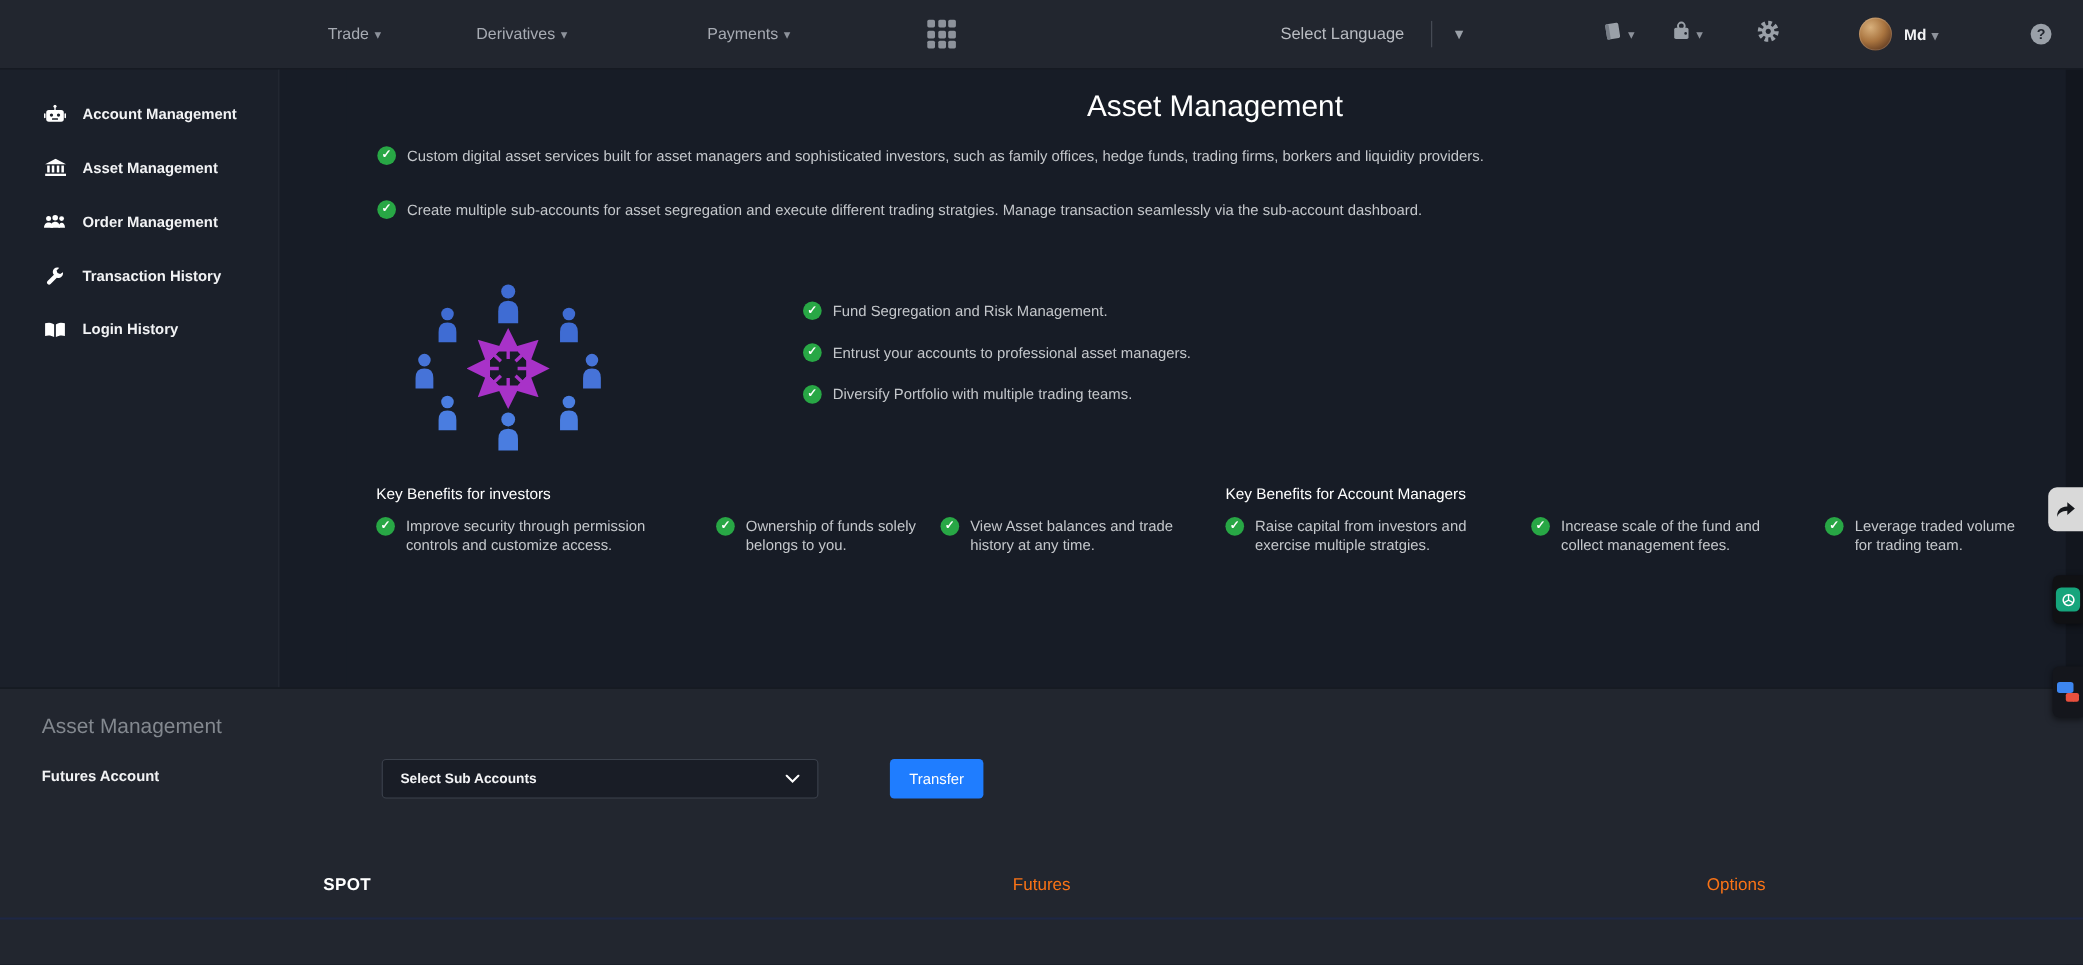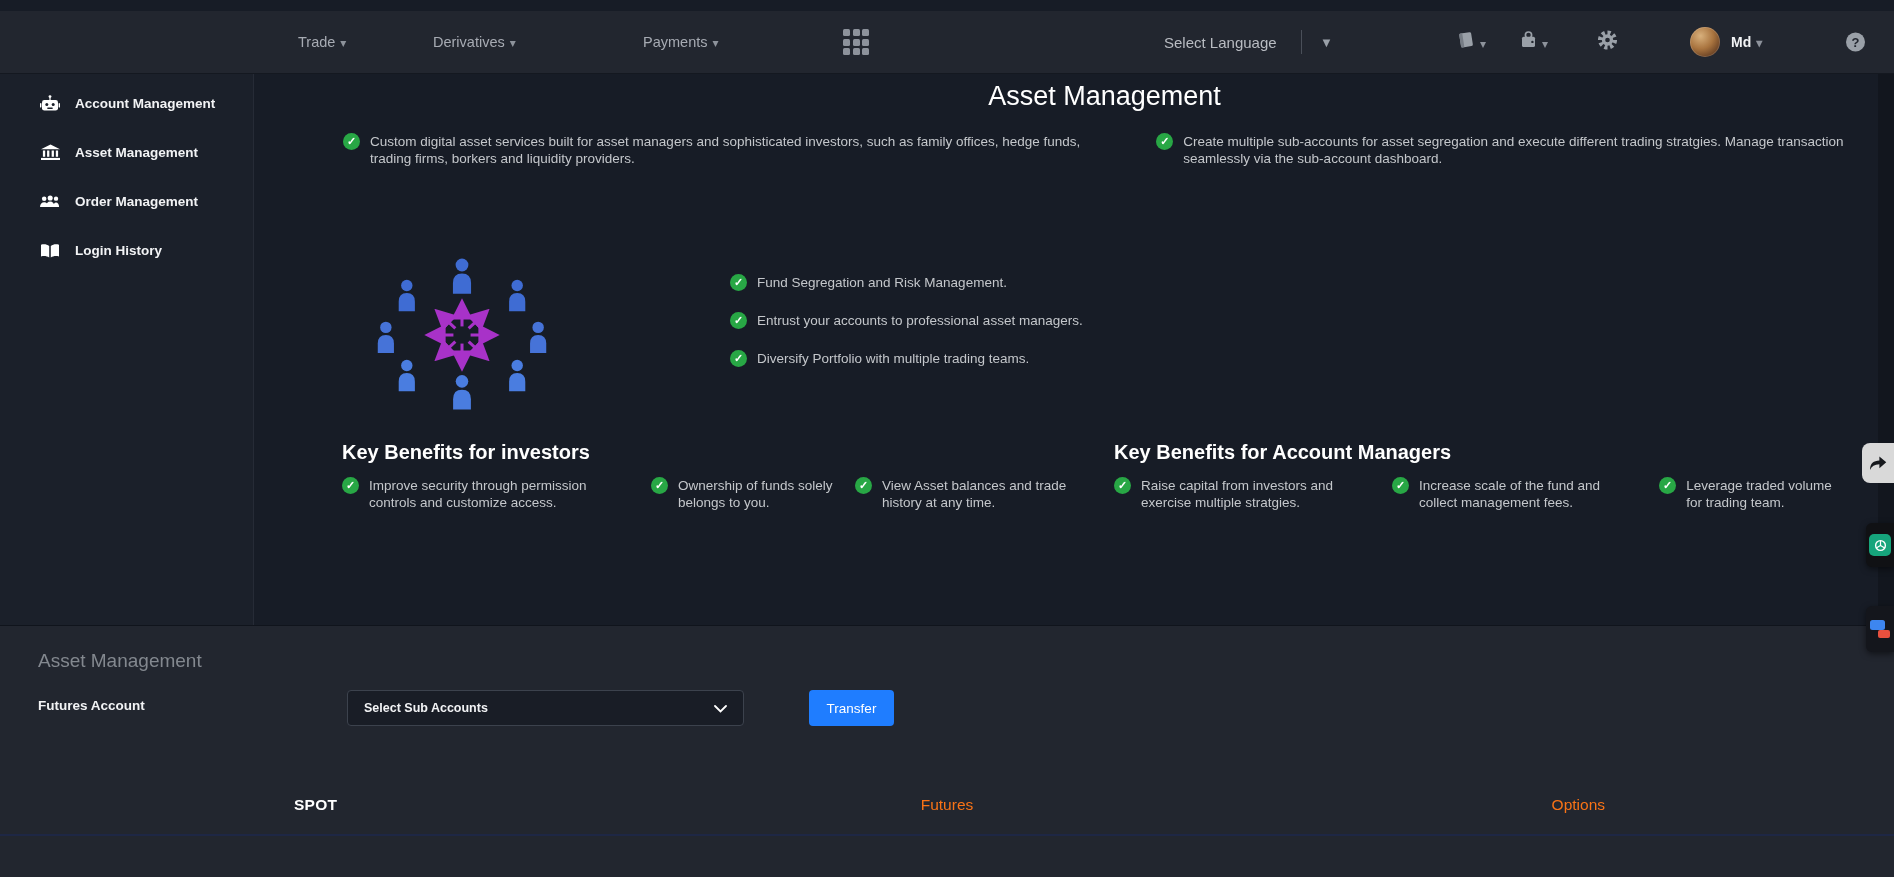--- a/index.html
+++ b/index.html
@@ -9,21 +9,20 @@
     background:#171c26;
     color:#fff;
     position:relative;
   }
 
   
   .topbar {
     position:absolute; top:0; left:0; width:1894px; height:63px;
     background:#22262f; z-index:20;
     border-bottom:1px solid #141820;
-    margin-top:11px;
   }
   .topbar > * { position:absolute; top:50%; transform:translateY(-50%); }
   .nav-item {
     color:#a7abb3; font-size:14.5px; font-weight:500; cursor:pointer;
     display:flex; align-items:center; gap:5px; white-space:nowrap;
   }
   .nav-trade { left:298px; } .nav-derivatives { left:433px; } .nav-payments { left:643px; }
   .caret::after { content:"▾"; color:#8d929b; font-size:12px; }
   .apps-grid {
     left:843px; display:grid; grid-template-columns:repeat(3,7px);
@@ -75,27 +74,27 @@
     text-align:center; font-size:27px; font-weight:500; color:#fff;
   }
   .bullet { display:flex; align-items:flex-start; gap:10px; }
   .check {
     flex:0 0 auto; width:17px; height:17px; border-radius:50%;
     background:#28a745; display:flex; align-items:center; justify-content:center;
   }
   .check::after { content:"✓"; color:#fff; font-size:11px; font-weight:700; line-height:1; }
   .bullet-text { color:#c4c7cb; font-size:13.5px; line-height:17px; }
 
-  .intro { position:absolute; left:28px; top:70px; display:flex; flex-direction:row; gap:32px; }
+  .intro { position:absolute; left:28px; top:70px; display:flex; flex-direction:column; gap:32px; }
   .features { position:absolute; left:415px; top:211px; display:flex; flex-direction:column; gap:21px; }
   .illustration { position:absolute; left:41px; top:193px; width:212px; height:158px; }
 
   .benefits { position:absolute; top:378px; width:730px; }
   .benefits-left { left:27px; } .benefits-right { left:799px; }
-  .benefits h2 { font-size:20px; font-weight:700; color:#fff; margin-bottom:13px; }
+  .benefits h2 { font-size:14px; font-weight:400; color:#fff; margin-bottom:13px; }
   .benefits .blist { display:flex; flex-direction:row; gap:21px; }
 
   .scroll-strip {
     position:absolute; top:63px; right:0; width:16px; height:814px;
     background:#12161e; z-index:6;
   }
 
   
   .panel {
     position:absolute; top:625px; left:0; width:1894px; height:252px;
@@ -255,20 +254,28 @@
       <svg width="22" height="15" viewBox="0 0 22 15">
         <circle cx="4.6" cy="4.4" r="2.5" fill="#fff"></circle>
         <path d="M0 13.6 c0-3.4 2.1-5.3 4.6-5.3 s4.6 1.9 4.6 5.3 z" fill="#fff"></path>
         <circle cx="11.2" cy="3.6" r="2.8" fill="#fff"></circle>
         <path d="M6.4 13.6 c0-3.9 2.2-6 4.8-6 s4.8 2.1 4.8 6 z" fill="#fff"></path>
         <circle cx="17.6" cy="4.4" r="2.4" fill="#fff"></circle>
         <path d="M14.4 13.6 c0-3 1.6-5 3.2-5 1.9 0 3.4 2 3.4 5 z" fill="#fff"></path>
       </svg>
     </span>
     <span class="lbl">Order Management</span>
+  </div>
+  <div class="side-item">
+    <span class="ic">
+      <svg width="16" height="16" viewBox="0 0 16 16">
+        <path d="M15.2 4.6 a4.2 4.2 0 0 1 -5.5 4.9 L4 15.2 a1.9 1.9 0 0 1 -2.7 -2.7 L7 6.8 A4.2 4.2 0 0 1 11.9 0.3 L9.4 2.8 l0.9 2.4 2.4 0.9 z" fill="#fff"></path>
+      </svg>
+    </span>
+    <span class="lbl">Transaction History</span>
   </div>
   <div class="side-item">
     <span class="ic">
       <svg width="20" height="14" viewBox="0 0 20 14">
         <path d="M1 0.8 C4 -0.2 7 0.4 9.2 1.9 V13.4 C7 12 4 11.4 1 12.4 Z" fill="#fff"></path>
         <path d="M19 0.8 C16 -0.2 13 0.4 10.8 1.9 V13.4 C13 12 16 11.4 19 12.4 Z" fill="#fff"></path>
       </svg>
     </span>
     <span class="lbl">Login History</span>
   </div>

